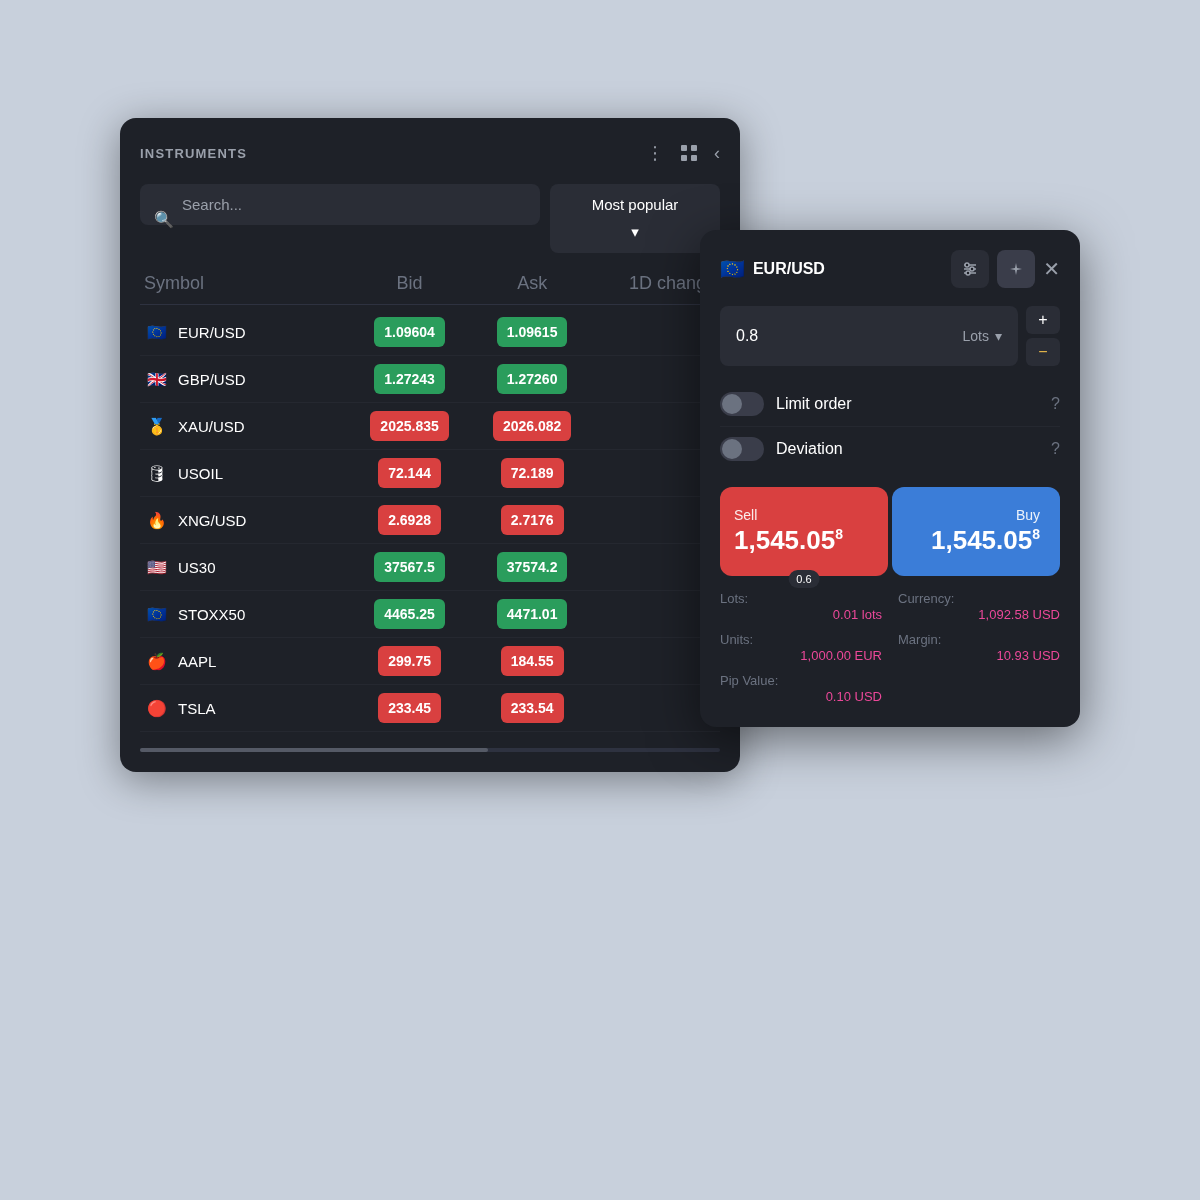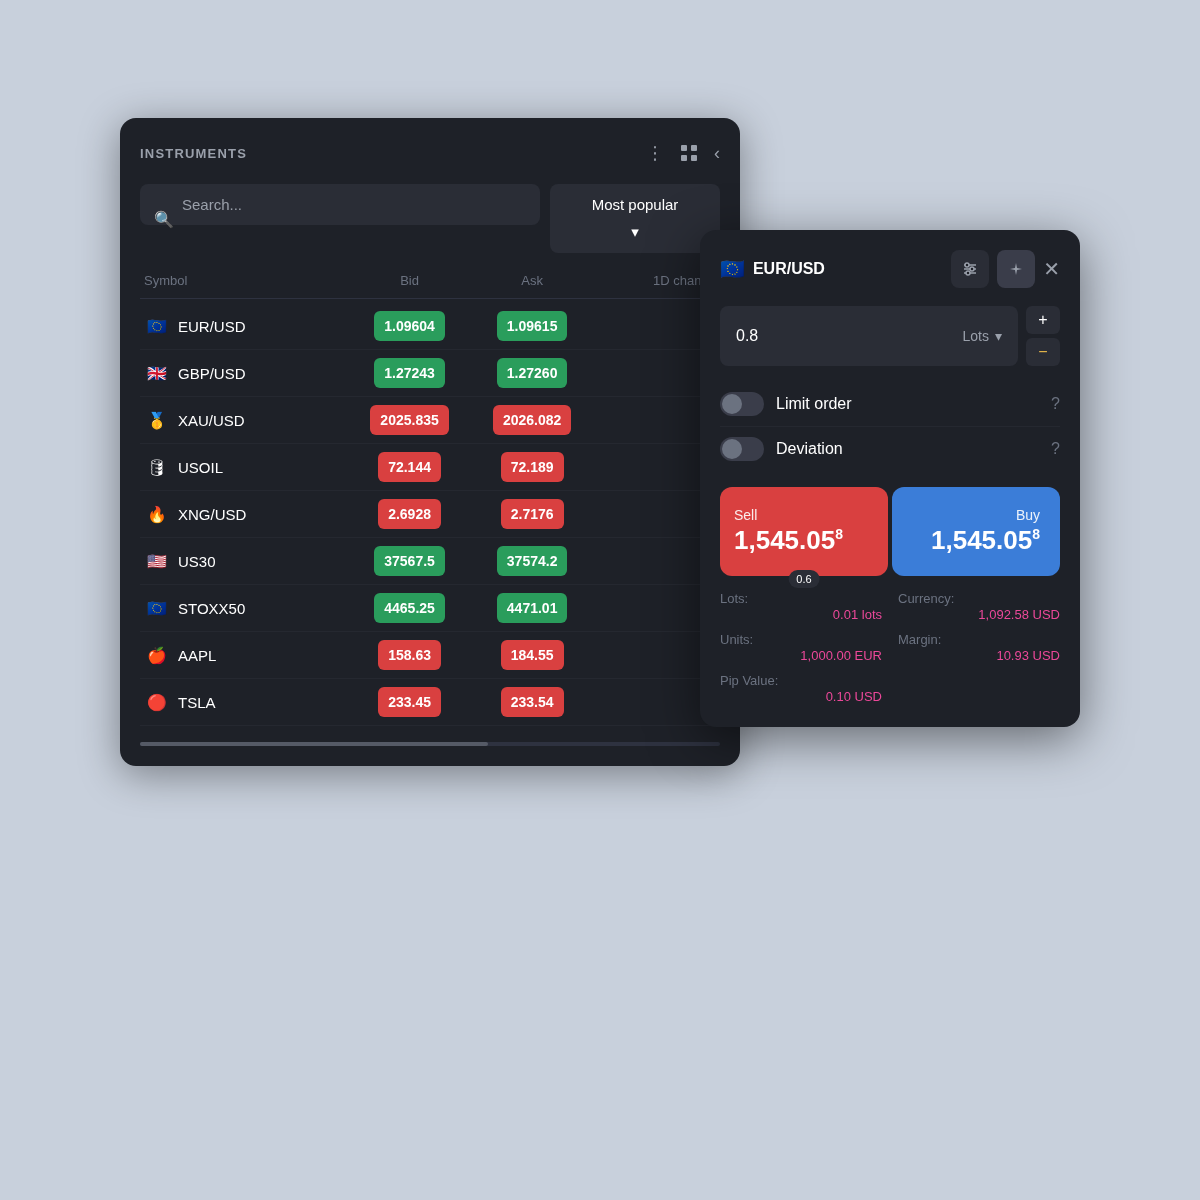--- a/index.html
+++ b/index.html
@@ -101,21 +101,21 @@
     }
     .table-header {
       display: grid;
       grid-template-columns: 2fr 1.2fr 1.2fr 1.2fr;
       padding: 0 4px 10px;
       border-bottom: 1px solid #2e3240;
       margin-bottom: 4px;
     }
     .table-header span {
       color: #6b7280;
-      font-size: 13px;
+      font-size: 18px;
     }
     .table-header span:not(:first-child) {
       text-align: center;
     }
     .table-header span:last-child {
       text-align: right;
     }
     .instrument-row {
       display: grid;
       grid-template-columns: 2fr 1.2fr 1.2fr 1.2fr;
@@ -517,21 +517,21 @@
         <span class="price-pill price-green">4471.01</span>
       </div>
       <div></div>
     </div>
         <div class="instrument-row">
       <div class="instrument-name">
         <span class="flag-icon">🍎</span>
         <span>AAPL</span>
       </div>
       <div style="display:flex;justify-content:center">
-        <span class="price-pill price-red">158.63</span>
+        <span class="price-pill price-red">299.75</span>
       </div>
       <div style="display:flex;justify-content:center">
         <span class="price-pill price-red">184.55</span>
       </div>
       <div></div>
     </div>
         <div class="instrument-row">
       <div class="instrument-name">
         <span class="flag-icon">🔴</span>
         <span>TSLA</span>

